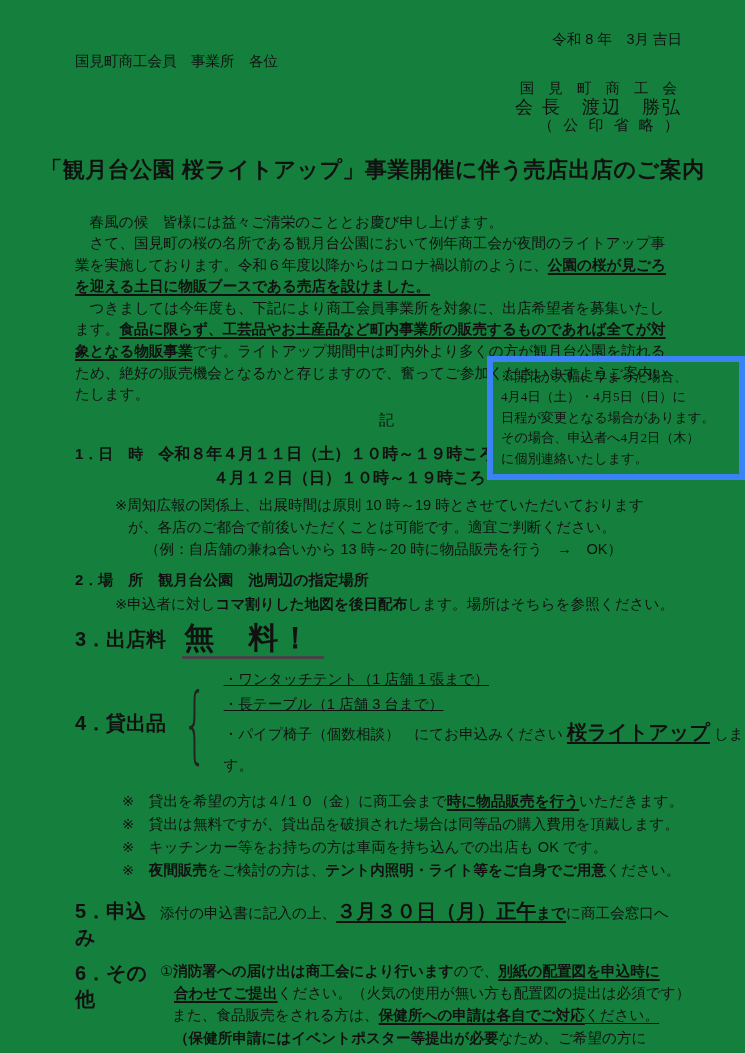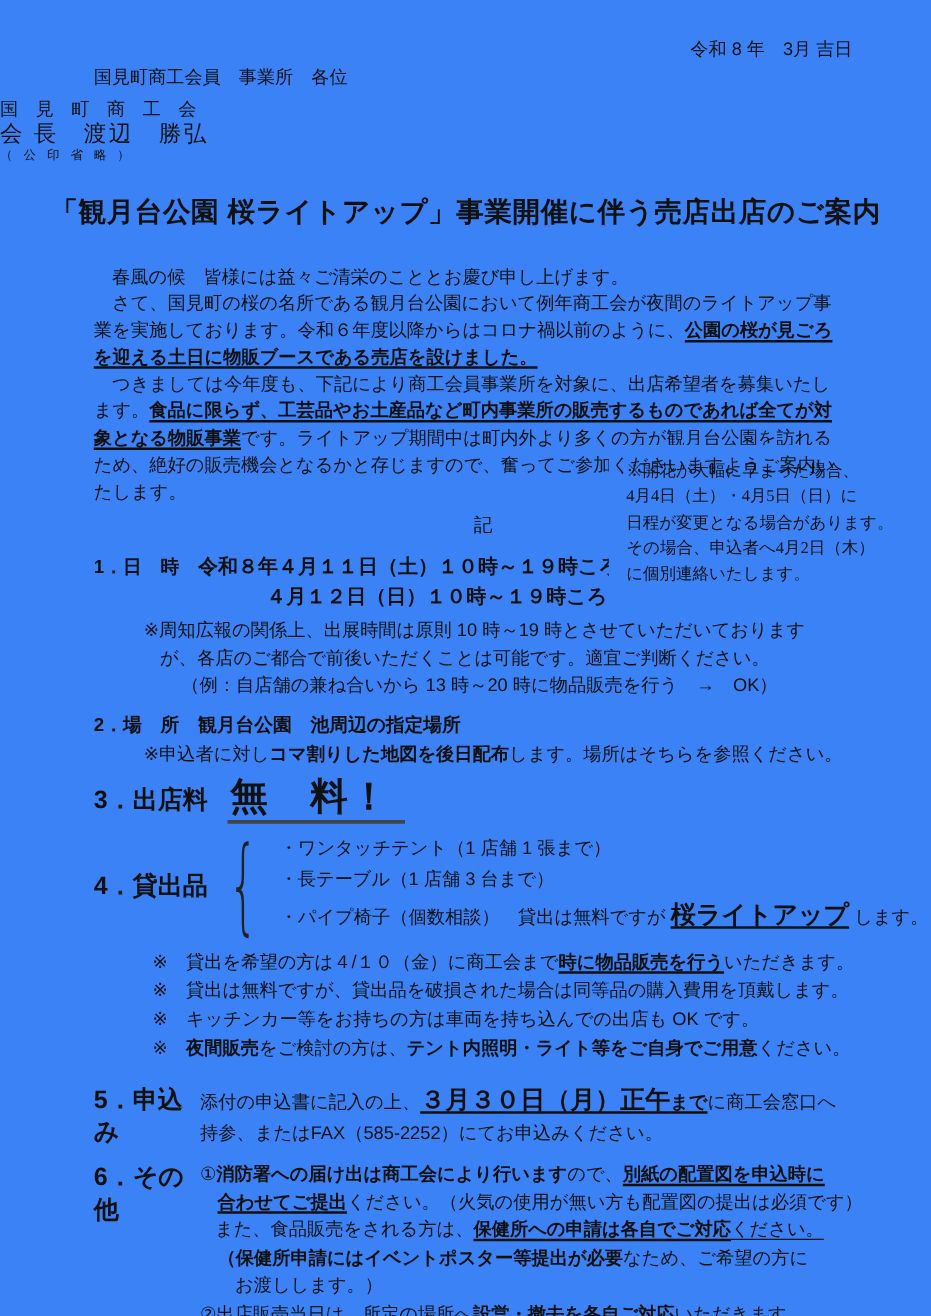--- a/index.html
+++ b/index.html
@@ -1,28 +1,28 @@
 <!DOCTYPE html>
 <html><head>
 <meta charset="utf-8">
 <style>
   html,body{margin:0;padding:0;background:#888;}
   .page{
     position:relative; width:745px; height:1053px; margin:0 auto;
-    background:#3b82f6; color:#111;
+    background:#15803d; color:#111;
     font-family:"Liberation Sans","DejaVu Sans",sans-serif;
     overflow:hidden;
   }
   
   .hdr-date{ text-align:right; padding:30px 63px 0 0; font-size:14.5px; }
   .hdr-recipient{ margin:3px 0 0 75px; font-size:14.5px; }
-  .sender{ text-align:left; padding-right:29px; margin-top:8px; line-height:18.5px; }
+  .sender{ text-align:right; padding-right:63px; margin-top:8px; line-height:18.5px; }
   .sender-org{ font-size:14.5px; letter-spacing:5px; }
   .sender-pres{ font-size:18px; letter-spacing:2px; }
-  .sender-seal{ font-size:10px; letter-spacing:3px; }
+  .sender-seal{ font-size:15px; letter-spacing:3px; }
   
   .title{ text-align:center; font-size:22px; font-weight:bold; margin:20px 0 0 0; letter-spacing:0.5px; }
   
   .intro{ margin:27px 52px 0 75px; font-size:14.6px; line-height:21.6px; }
   .ki{ text-align:center; font-size:15px; margin-top:5px; padding-left:28px; }
   
   .notice-box{
     position:absolute; left:487px; top:356px; width:230px;
     border:6px solid #3b82f6; padding:5px 8px;
     font-family:"Liberation Serif","DejaVu Serif",serif;
@@ -45,21 +45,21 @@
   .ind13{ padding-left:13px; } .ind30{ padding-left:30px; }
   .sec2{ margin-top:10px; }
   .sec2-note{ margin-left:40px; margin-top:3px; line-height:22px; }
   .sec3{ margin-top:6px; display:flex; align-items:center; }
   .free{ font-size:30px; font-weight:bold; margin-left:16px; border-bottom:3px solid #444; padding:0 12px 1px 2px; letter-spacing:2px; line-height:34px; }
   .sec4{ margin-top:8px; display:flex; align-items:center; }
   .sec-label{ font-weight:700; font-size:20px; flex:0 0 auto; }
   .sec4 .sec-label{ align-self:center; }
   .brace{ font-family:"DejaVu Sans",sans-serif; font-size:84px; font-weight:100; line-height:80px; transform:scaleX(0.45); margin:0 0 0 2px; color:#222; }
   .rental-list{ margin-left:2px; }
-  .rental-l1,.rental-l2{ line-height:25px; }
+  .rental-l1,.rental-l2{ line-height:25px;text-decoration:underline; }
   .rental-l3{ line-height:31px; }
   .sec4-notes{ margin-left:122px; margin-top:9px; line-height:23.2px; }
   .sec5{ margin-top:15px; display:flex; }
   .sec5 .sec-label,.sec6 .sec-label{ width:85px; line-height:26px; }
   .sec5-l1{ line-height:27px; }
   .sec5-l2{ line-height:23px; }
   .sec6{ margin-top:10px; display:flex; }
   .sec6-content{ line-height:22.4px; }
   .ind14{ padding-left:14px; } .ind12{ padding-left:12px; } .ind28{ padding-left:28px; }
 </style>
@@ -118,35 +118,34 @@
     <span class="sec-label">3．出店料</span>
     <span class="free">無　料！</span>
   </div>
 
   <div class="sec sec4">
     <span class="sec-label">4．貸出品</span>
     <span class="brace">{</span>
     <div class="rental-list">
       <div class="rental-l1"><span>・ワンタッチテント（1 店舗 1 張まで）</span></div>
       <div class="rental-l2"><span>・長テーブル（1 店舗 3 台まで）</span></div>
-      <div class="rental-l3"><span>・パイプ椅子（個数相談）　貸出は無料ですが </span><span class="seg-lg">桜ライトアップ</span><span> します。</span></div>
+      <div class="rental-l3"><span>・パイプ椅子（個数相談）　にてお申込みください </span><span class="seg-lg">桜ライトアップ</span><span> します。</span></div>
     </div>
   </div>
   <div class="sec sec4-notes" style="margin-left:122px;">
     <div><span>※　貸出を希望の方は４/１０（金）に商工会まで</span><span class="seg-bu">時に物品販売を行う</span><span>いただきます。</span></div>
     <div><span>※　貸出は無料ですが、貸出品を破損された場合は同等品の購入費用を頂戴します。</span></div>
     <div><span>※　キッチンカー等をお持ちの方は車両を持ち込んでの出店も OK です。</span></div>
     <div><span>※　</span><span class="seg-b">夜間販売</span><span>をご検討の方は、</span><span class="seg-b">テント内照明・ライト等をご自身でご用意</span><span>ください。</span></div>
   </div>
 
   <div class="sec sec5">
     <span class="sec-label">5．申込み</span>
     <div>
       <div class="sec5-l1"><span>添付の申込書に記入の上、</span><span class="seg-lg">３月３０日（月）正午</span><span class="seg-bu">まで</span><span>に商工会窓口へ</span></div>
-      <div class="sec5-l2"><span>持参、またはFAX（585-2252）にてお申込みください。</span></div>
     </div>
   </div>
 
   <div class="sec sec6">
     <span class="sec-label">6．その他</span>
     <div class="sec6-content">
       <div><span>①</span><span class="seg-b">消防署への届け出は商工会により行います</span><span>ので、</span><span class="seg-bu">別紙の配置図を申込時に</span></div>
       <div class="ind14"><span class="seg-bu">合わせてご提出</span><span>ください。（火気の使用が無い方も配置図の提出は必須です）</span></div>
       <div class="ind12"><span>また、食品販売をされる方は、</span><span class="seg-bu">保健所への申請は各自でご対応</span><span class="seg-u">ください。</span></div>
       <div class="ind14"><span class="seg-b">（保健所申請にはイベントポスター等提出が必要</span><span>なため、ご希望の方に</span></div>

